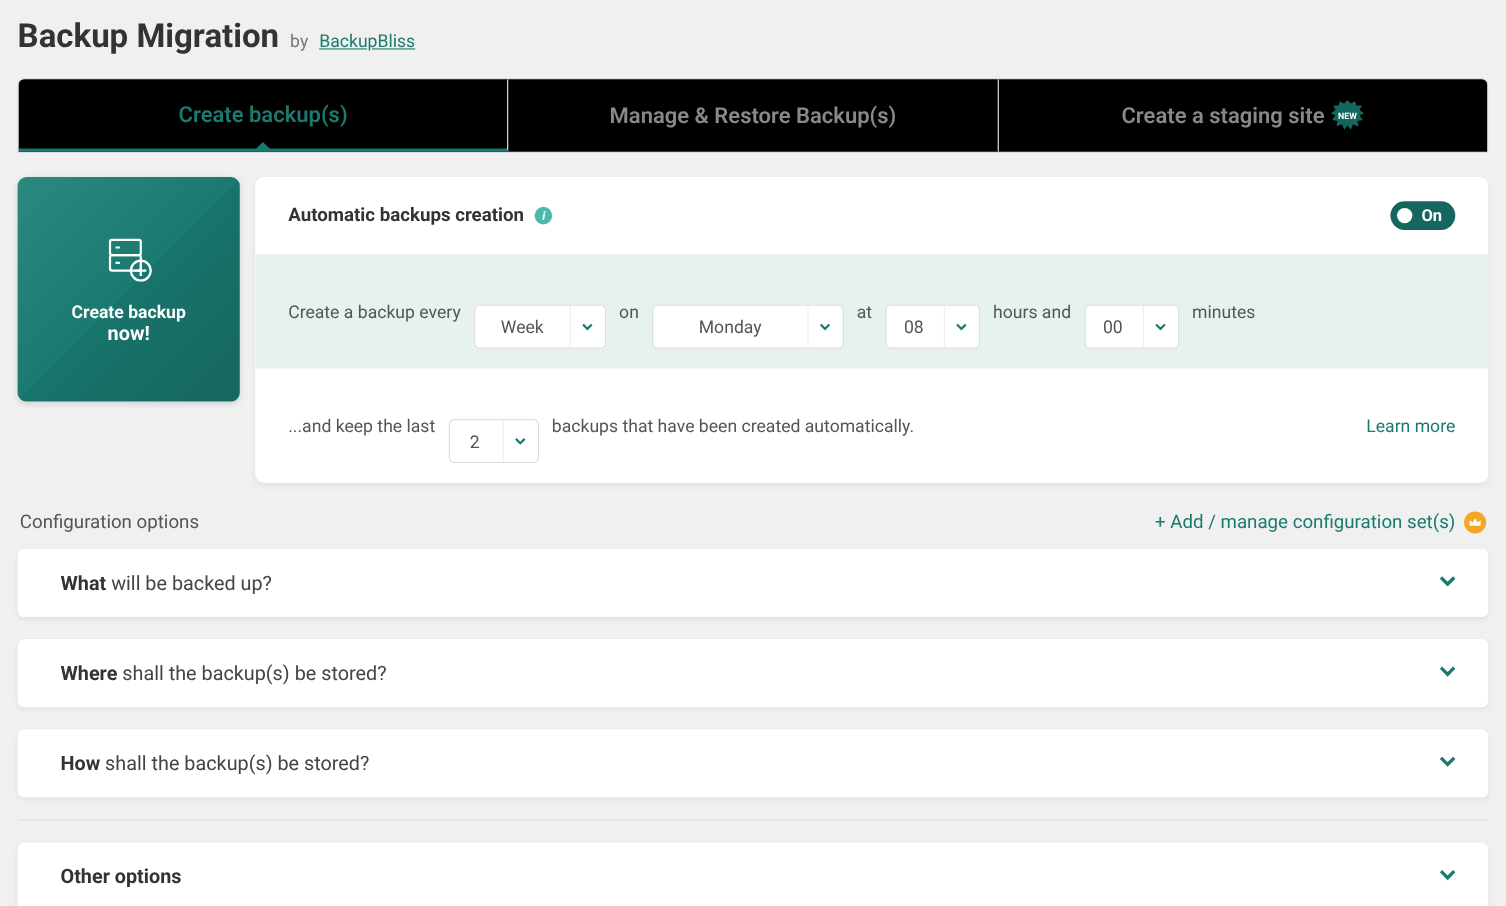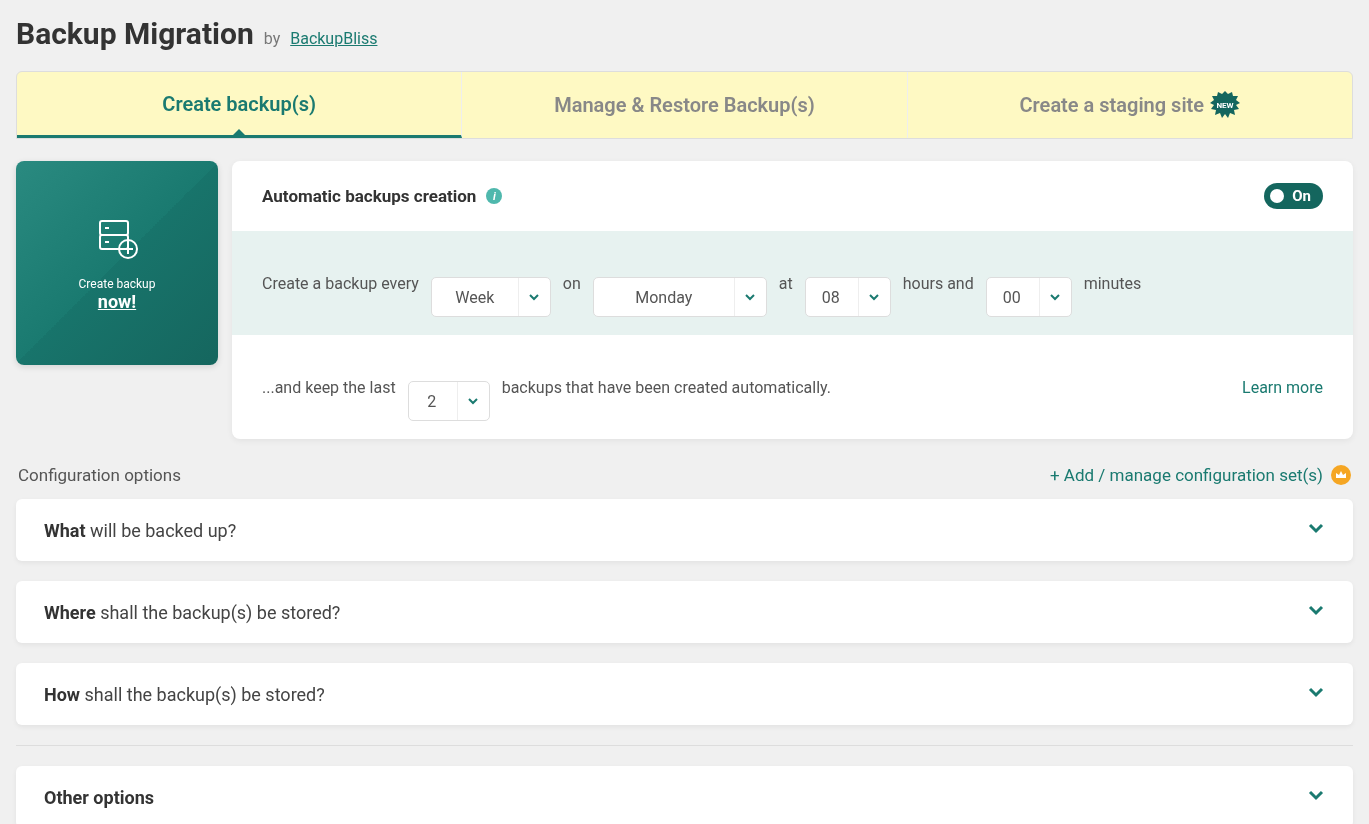--- a/index.html
+++ b/index.html
@@ -28,21 +28,21 @@
     color: #1a7a70;
     text-decoration: underline;
     font-size: 16px;
     text-align: right;
   }
 
   .tabs {
     display: flex;
     border: 1px solid #ddd;
     border-radius: 6px 6px 0 0;
-    background: #fef9c3;
+    background: #000000;
     overflow: hidden;
   }
   .tab {
     flex: 1;
     text-align: center;
     padding: 18px 10px;
     font-size: 20px;
     font-weight: 600;
     color: #888;
     cursor: pointer;
@@ -89,22 +89,22 @@
     color: #fff;
     display: flex;
     flex-direction: column;
     align-items: center;
     justify-content: center;
     cursor: pointer;
     box-shadow: 0 2px 6px rgba(0,0,0,0.12);
     text-align: center;
   }
   .create-now svg { margin-bottom: 12px; }
-  .create-now .line1 { font-size: 12px; font-weight: 400; }
-  .create-now .line2 { font-size: 18px; font-weight: 700; text-decoration: underline; }
+  .create-now .line1 { font-size: 16px; font-weight: 700; }
+  .create-now .line2 { font-size: 18px; font-weight: 700; }
 
   .auto-panel {
     flex: 1;
     background: #fff;
     border-radius: 8px;
     box-shadow: 0 2px 6px rgba(0,0,0,0.06);
     overflow: hidden;
   }
   .auto-head {
     display: flex;
@@ -205,21 +205,21 @@
     background: #fff;
     border-radius: 6px;
     box-shadow: 0 2px 5px rgba(0,0,0,0.06);
     margin-bottom: 20px;
     padding: 20px 28px;
     display: flex;
     align-items: center;
     justify-content: space-between;
     cursor: pointer;
   }
-  .accordion .title { font-size: 18px; color: #333; }
+  .accordion .title { font-size: 18px; color: #333; margin-left: 11px; }
   .accordion .title b { font-weight: 700; }
   .accordion .title span { font-weight: 400; color: #444; }
   .divider { height: 1px; background: #ddd; margin: 10px 0 20px 0; }
 
   .chev { color: #1a7a70; }
 </style>
 </head>
 <body>
 
 <div class="header">

